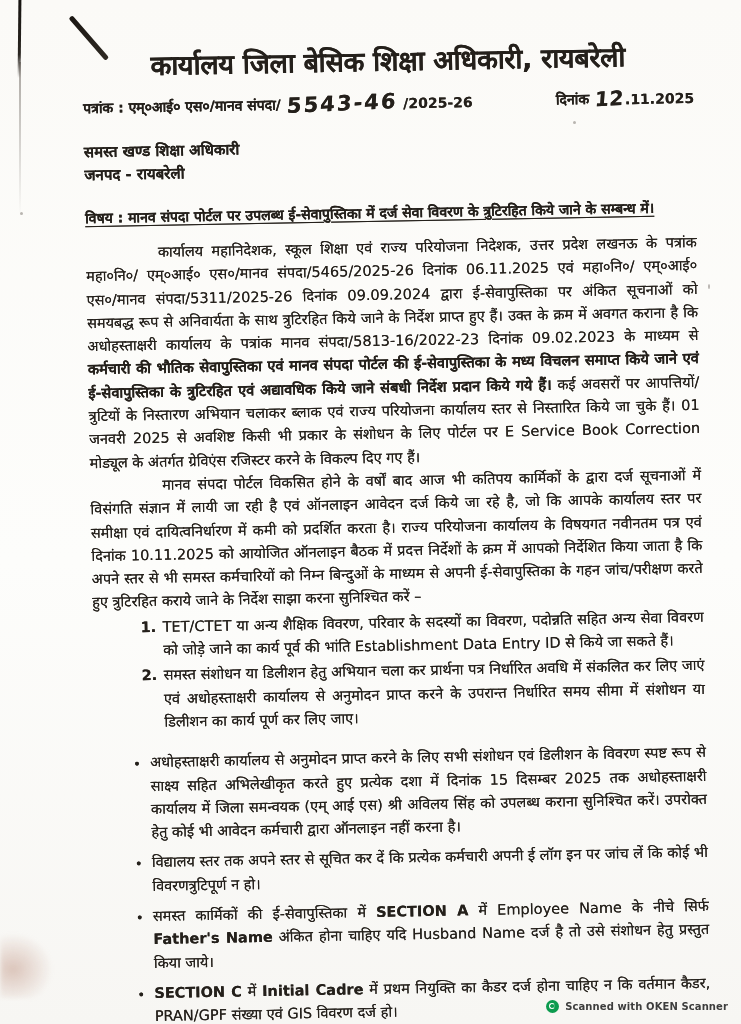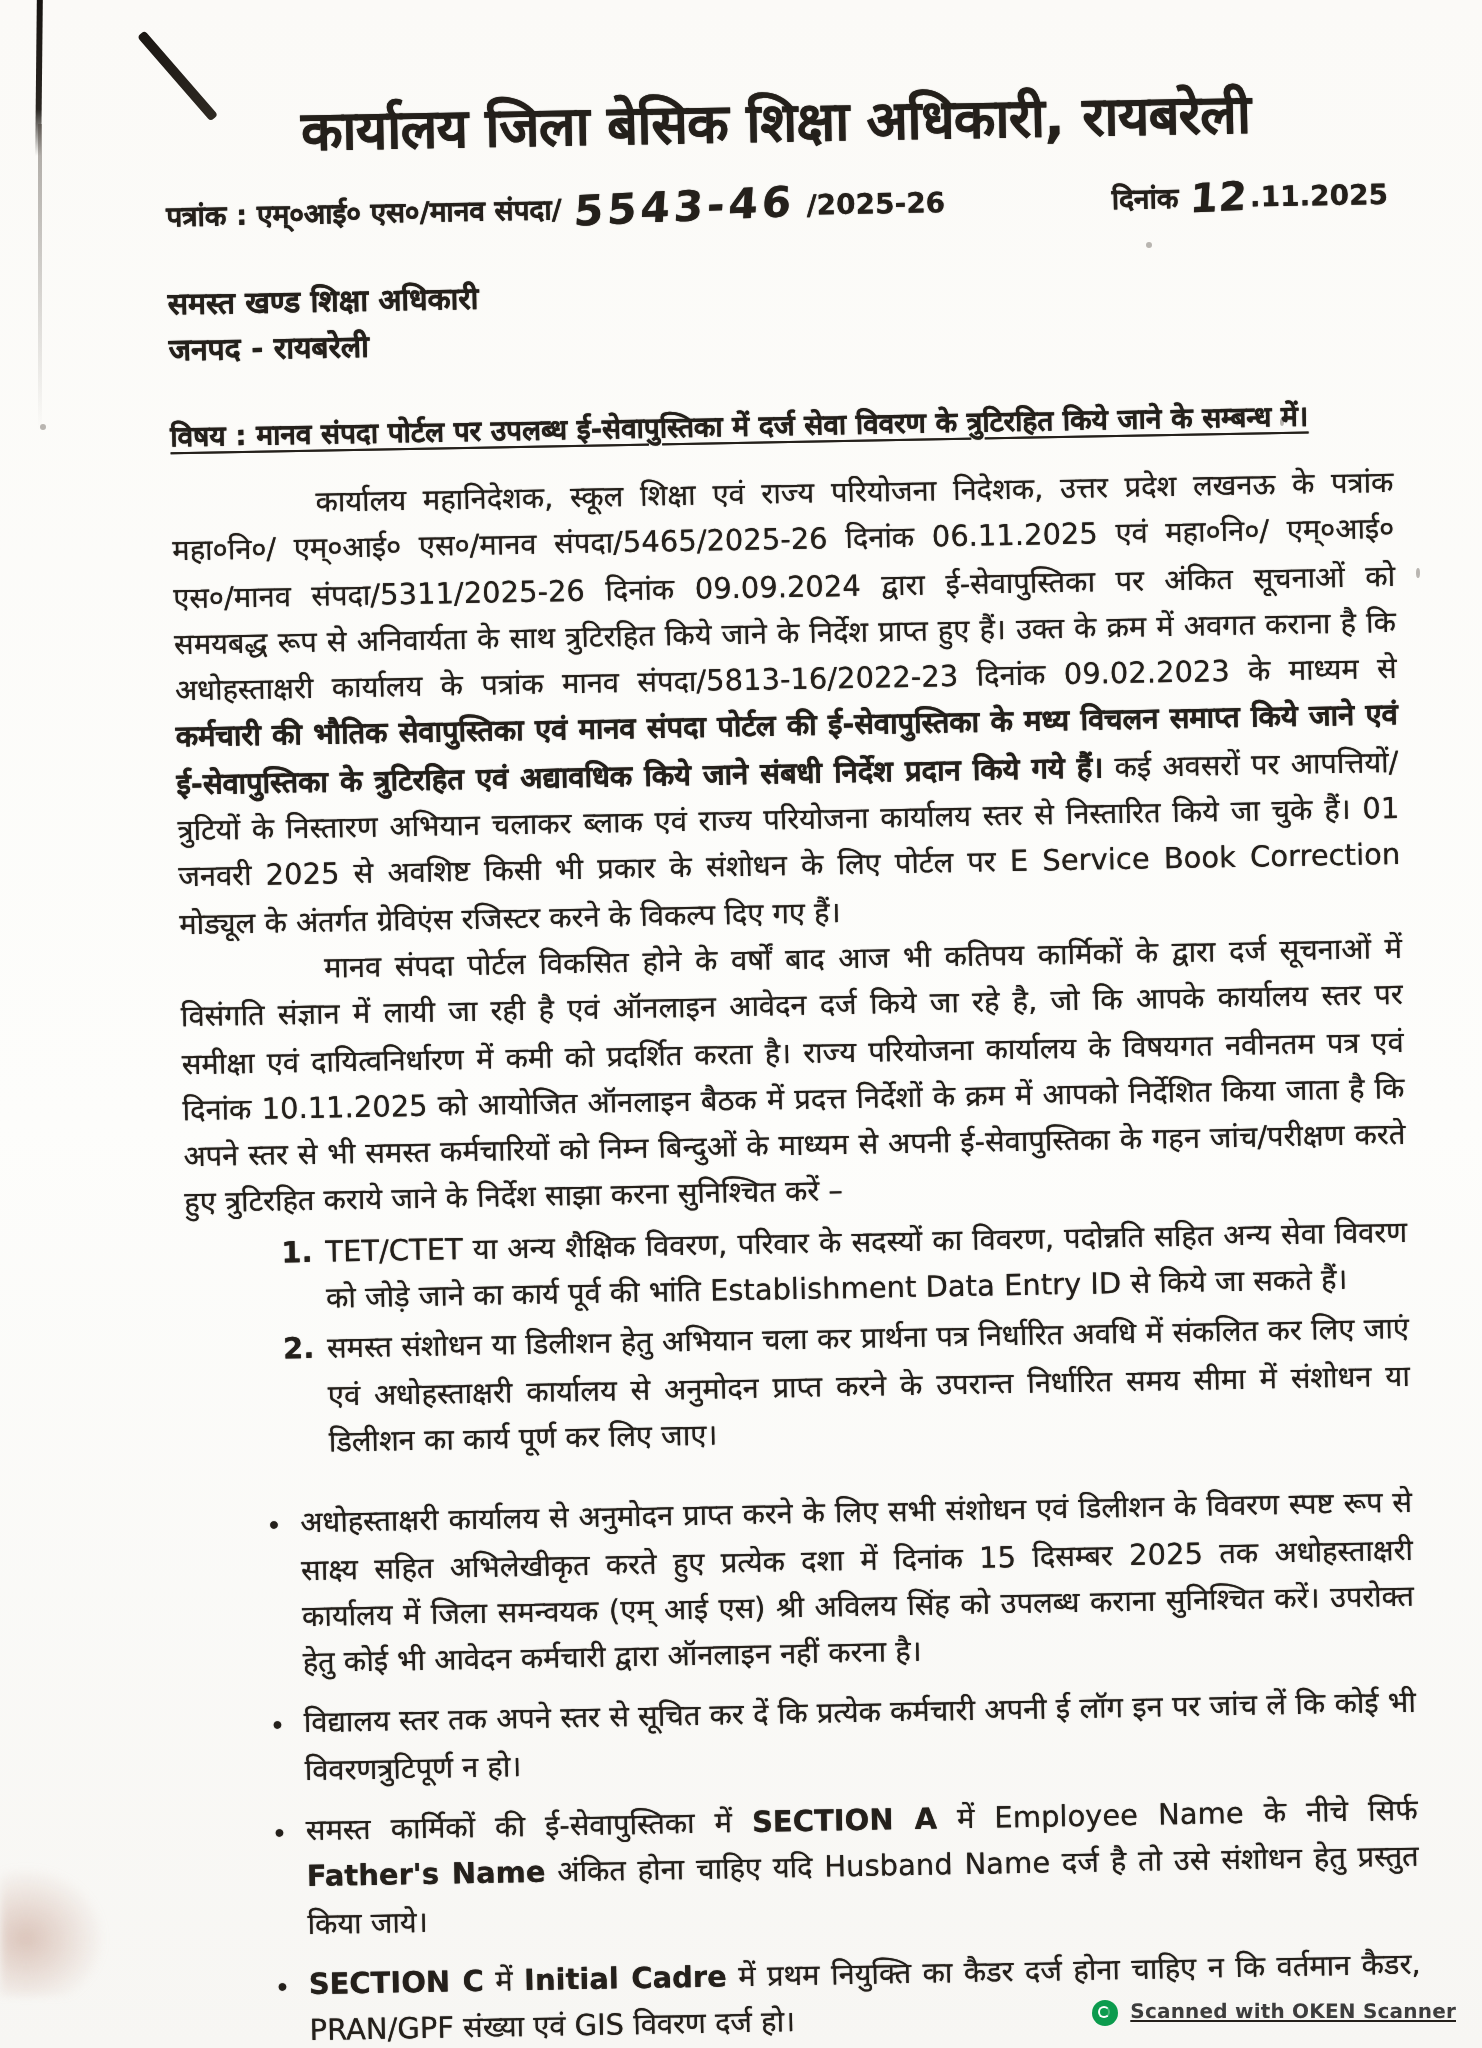--- a/index.html
+++ b/index.html
@@ -93,21 +93,21 @@
   .numbered-item .itxt { text-align: justify; }
 
   .bullets { margin: 17px 0 0 38px; }
   .bullet-item { display: flex; font-size: 14.5px; line-height: 23.3px; margin-bottom: 7px; }
   .bullet-item .dot { flex: 0 0 17px; font-size: 13px; padding-top: 1px; }
   .bullet-item .btxt { text-align: justify; }
 
   
   .scanner-badge {
     position: absolute; right: 13px; bottom: 11px;
-    display: flex; align-items: center; gap: 6px; text-decoration: underline;
+    display: flex; align-items: center; gap: 6px;
   }
   .oken-icon {
     width: 13px; height: 13px; border-radius: 50%;
     background: #0c9b4e; position: relative; flex: 0 0 13px;
   }
   .oken-icon::after {
     content: ""; position: absolute; left: 3px; top: 3px;
     width: 4px; height: 4px; border-radius: 50%;
     border: 1.7px solid #ffffff;
     border-right-color: rgba(255,255,255,0.25);

